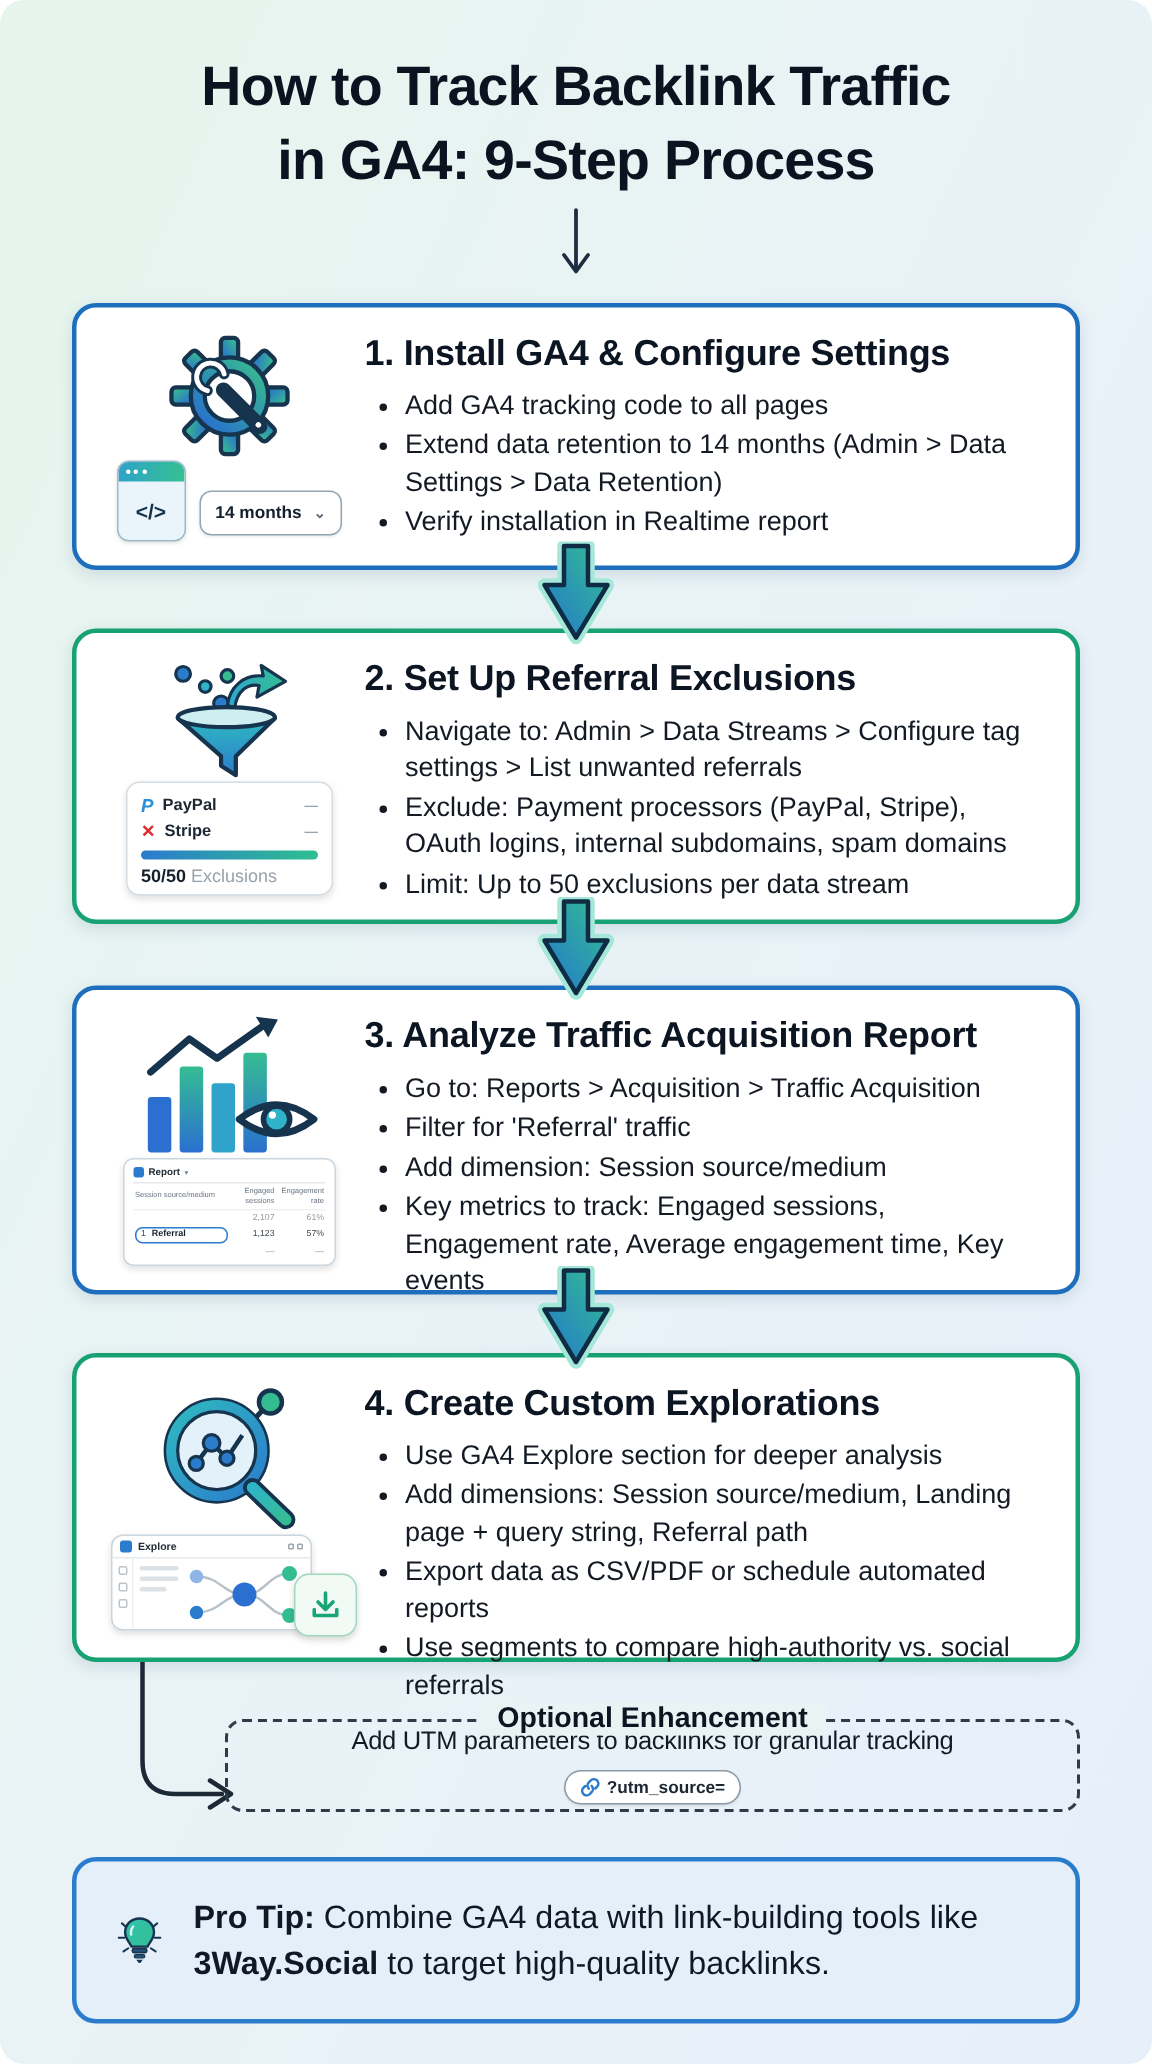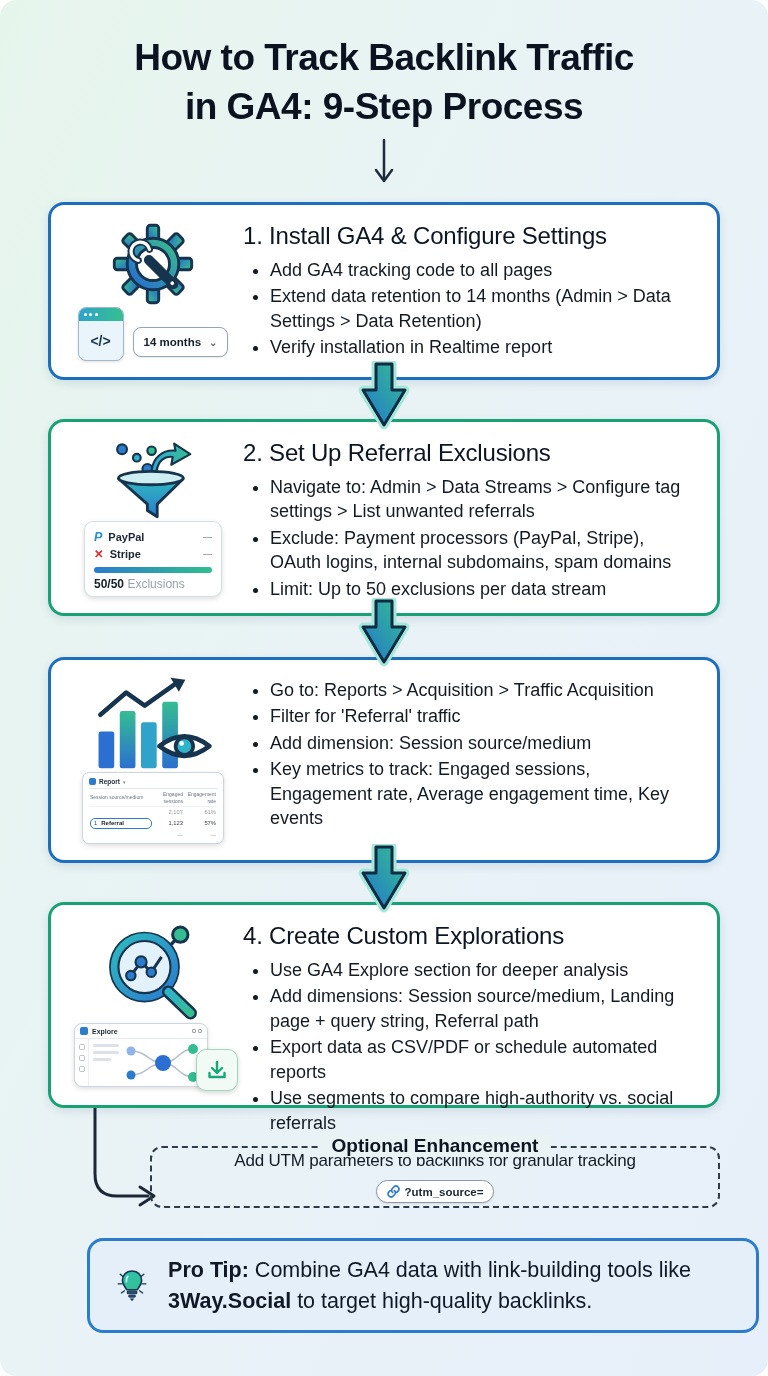--- a/index.html
+++ b/index.html
@@ -16,21 +16,21 @@
   
   .card{ position:absolute; left:48px; width:672px; background:#fff; border-radius:16px;
     box-shadow:0 3px 10px rgba(20,60,100,.12); display:flex; padding:14px 16px; z-index:1;}
   .card.blue{ border:3px solid #1e6ebe; }
   .card.green{ border:3px solid #18a173; }
   .c1{ top:202px; height:178px; } .c2{ top:419px; height:197px; }
   .c3{ top:657px; height:206px; } .c4{ top:902px; height:206px; }
   .icon-col{ flex:0 0 172px; display:flex; flex-direction:column; align-items:center;
     justify-content:space-between; padding:2px 0; }
   .content{ flex:1; min-width:0; padding:0 2px 0 4px; }
-  .step-heading{ font-size:24px; font-weight:400; color:#0c1522; margin:3px 0 8px; letter-spacing:-.2px;}
+  .step-heading{ font-size:24px; font-weight:700; color:#0c1522; margin:3px 0 8px; letter-spacing:-.2px;}
   .bullets{ margin:4px; padding-left:23px; }
   .bullets li{ font-size:18px; line-height:1.36; color:#131a24; margin:2px 0; }
 
   
   .chev{ position:absolute; left:356px; width:56px; height:70px; z-index:5; }
   .ch1{ top:361px; } .ch2{ top:598px; } .ch3{ top:844px; }
 
   
   .mini-row1{ display:flex; align-items:flex-end; gap:9px; }
   .code-win{ width:46px; height:54px; background:#eaf4fb; border:1.5px solid #9db9cb;
@@ -100,23 +100,23 @@
   .optional-label{ position:absolute; top:-13px; left:50%; transform:translateX(-50%);
     background:#eaf3f4; padding:0 12px; font-size:19px; font-weight:800; color:#0c1522; white-space:nowrap;}
   .optional-row{ display:flex; align-items:center; justify-content:center; gap:9px; height:100%;
     padding:0 8px; overflow:hidden;flex-direction:column; }
   .optional-text{ font-size:17px; color:#131a24; white-space:nowrap; letter-spacing:-.2px; }
   .utm-pill{ display:inline-flex; align-items:center; gap:5px; border:1.5px solid #8b98a5;
     border-radius:15px; background:#fff; padding:4px 10px; font-size:11.5px; font-weight:700;
     color:#1c2733; box-shadow:0 1px 2px rgba(0,0,0,.09); white-space:nowrap; }
 
   
-  .protip{ position:absolute; left:48px; top:1238px; width:672px; height:95px; background:#e4effa;
+  .protip{ position:absolute; left:48px; top:1238px; width:672px; height:111px; background:#e4effa;
     border:3px solid #2b7ccd; border-radius:16px; display:flex; align-items:center; gap:20px;
-    padding:0 22px 0 26px;margin-left:39px; }
+    padding:0 22px 0 26px; }
   .protip-text{ font-size:21.5px; line-height:1.44; color:#101826; }
   .protip-text b{ font-weight:800; }
 </style>
 </head>
 <body>
 
 <div class="poster">
 
   <svg width="0" height="0" style="position:absolute">
     <defs>
@@ -297,20 +297,21 @@
           <span class="c-b val">57%</span>
         </div>
         <div class="rw faded">
           <span class="c-src"><span class="skel"></span></span>
           <span class="c-a val">—</span>
           <span class="c-b val">—</span>
         </div>
       </div>
     </div>
     <div class="content">
+      <div class="step-heading">3. Analyze Traffic Acquisition Report</div>
       <ul class="bullets">
         <li>Go to: Reports &gt; Acquisition &gt; Traffic Acquisition</li>
         <li>Filter for 'Referral' traffic</li>
         <li>Add dimension: Session source/medium</li>
         <li>Key metrics to track: Engaged sessions, Engagement rate, Average engagement time, Key events</li>
       </ul>
     </div>
   </div>
 
   <svg class="chev ch3" viewBox="0 0 56 70">

